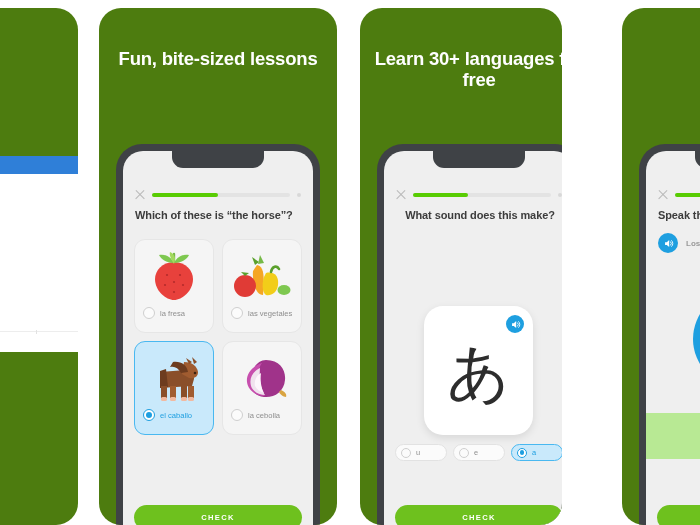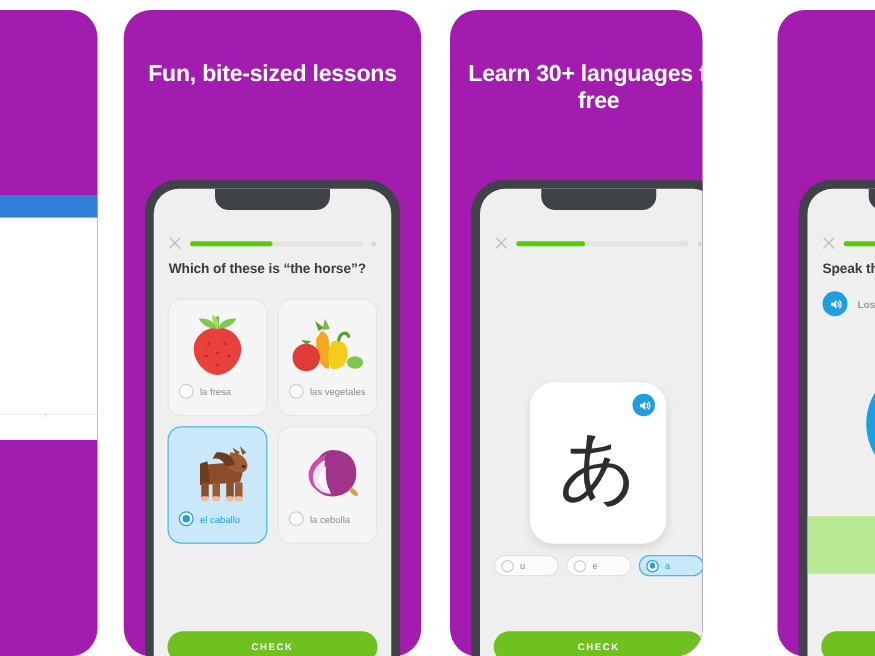--- a/index.html
+++ b/index.html
@@ -13,21 +13,21 @@
     position: relative;
     width: 700px; height: 525px;
     background: #ffffff;
   }
 
   
   .panel {
     position: absolute;
     top: 8px;
     height: 517px;
-    background: #a21caf;
+    background: #4d7c0f;
     border-radius: 22px;
     overflow: hidden;
   }
   .panel-title {
     color: #ffffff;
     font-weight: bold;
     text-align: center;
     line-height: 1.16;
     letter-spacing: -0.2px;
   }
@@ -372,20 +372,21 @@
         <div class="notch"></div>
 
         <div class="prog-row">
           <span class="close-x"></span>
           <span class="prog-track">
             <span class="prog-fill" id="p3-fill" style="width: 40%;"></span>
           </span>
           <span class="prog-end"></span>
         </div>
 
+        <div class="q-title centered">What sound does this make?</div>
 
         <div class="kana-card">
           <span class="kana-glyph">あ</span>
           <span class="speaker-btn">
             <svg width="11" height="11" viewBox="0 0 16 16">
               <path d="M3 6 H5.5 L9 3 V13 L5.5 10 H3 Z" fill="#ffffff"></path>
               <path d="M11 5.5 A3.4 3.4 0 0 1 11 10.5" stroke="#ffffff" stroke-width="1.3" fill="none" stroke-linecap="round"></path>
               <path d="M12.6 3.8 A5.6 5.6 0 0 1 12.6 12.2" stroke="#ffffff" stroke-width="1.3" fill="none" stroke-linecap="round"></path>
             </svg>
           </span>

